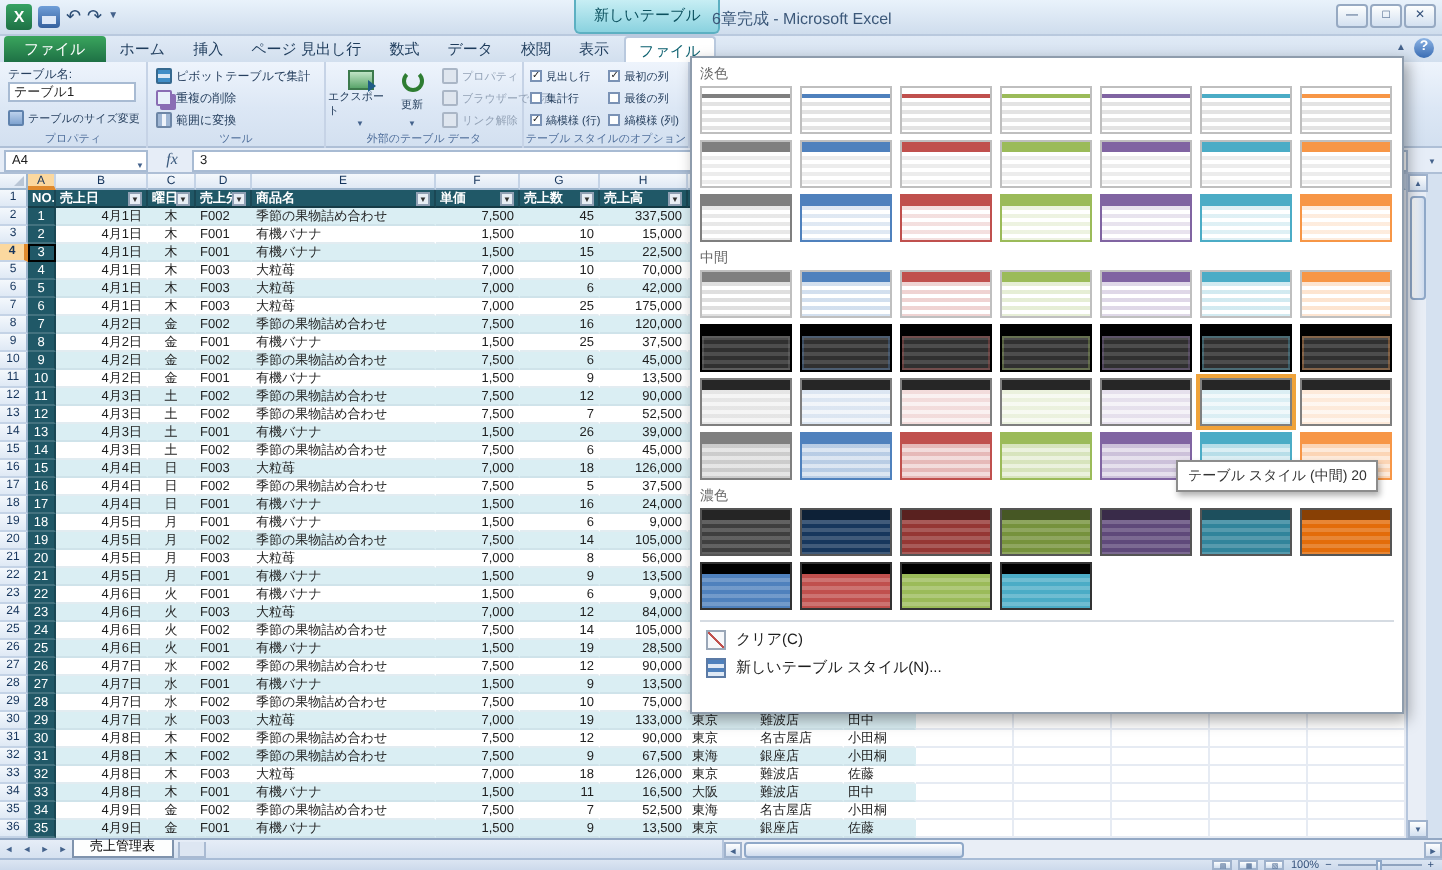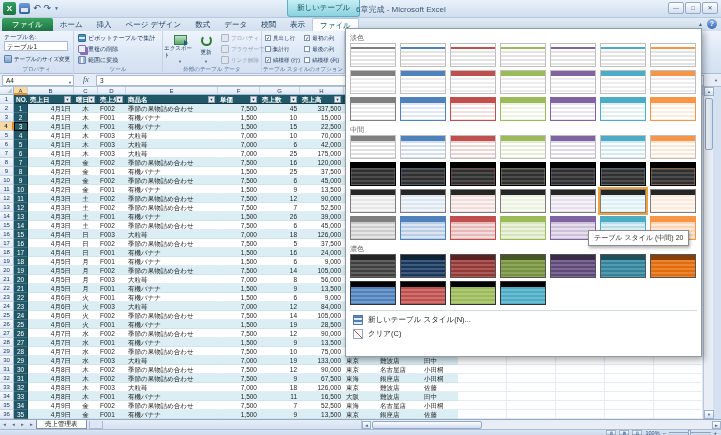--- a/index.html
+++ b/index.html
@@ -185,21 +185,21 @@
       <div class="win-btn">—</div>
       <div class="win-btn">□</div>
       <div class="win-btn">✕</div>
     </div>
   </div>
 
   <div class="tabrow">
     <div class="tab file">ファイル</div>
     <div class="tab">ホーム</div>
     <div class="tab">挿入</div>
-    <div class="tab">ページ デザイン</div>
+    <div class="tab">ページ 見出し行</div>
     <div class="tab">数式</div>
     <div class="tab">データ</div>
     <div class="tab">校閲</div>
     <div class="tab">表示</div>
     <div class="tab active">ファイル</div>
   </div>
   <div class="tabrow-right">
     <div class="rib-collapse">▲</div>
     <div class="help-btn">?</div>
   </div>
@@ -1329,24 +1329,24 @@
           <div class="th-h" style="background: rgb(0, 0, 0);"></div>
           <div class="th-b" style="background: repeating-linear-gradient(rgb(155, 187, 89) 0px, rgb(155, 187, 89) 2px, rgba(155, 187, 89, 0.8) 2px, rgba(155, 187, 89, 0.8) 4px);"></div>
         </div>
         <div class="thumb" style="border: 1px solid rgb(51, 51, 51);">
           <div class="th-h" style="background: rgb(0, 0, 0);"></div>
           <div class="th-b" style="background: repeating-linear-gradient(rgb(75, 172, 198) 0px, rgb(75, 172, 198) 2px, rgba(75, 172, 198, 0.8) 2px, rgba(75, 172, 198, 0.8) 4px);"></div>
         </div>
       </div>
       <div class="gmenu-sep"></div>
       <div class="gmenu-item">
+        <span class="gm-ic gm-clear"></span>
+        <span>クリア(C)</span>
+      </div>
+      <div class="gmenu-item">
         <span class="gm-ic gm-new"></span>
         <span>新しいテーブル スタイル(N)...</span>
       </div>
-      <div class="gmenu-item">
-        <span class="gm-ic gm-clear"></span>
-        <span>クリア(C)</span>
-      </div>
     </div>
 
   <div id="tooltip">テーブル スタイル (中間) 20</div>
 
 </div>
 
 </body></html>

